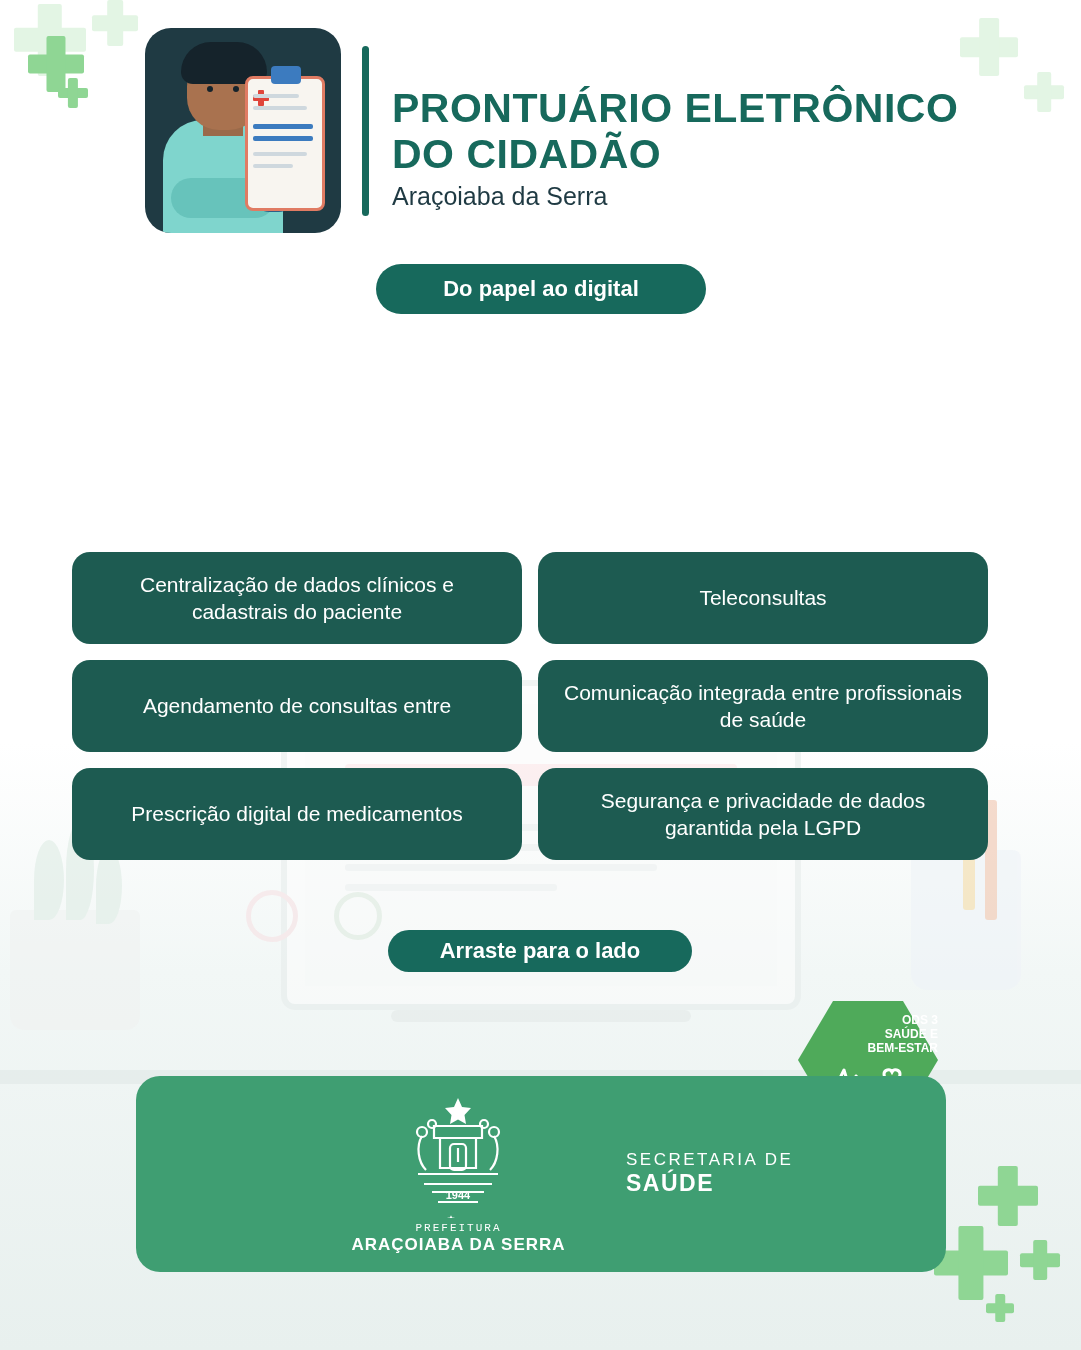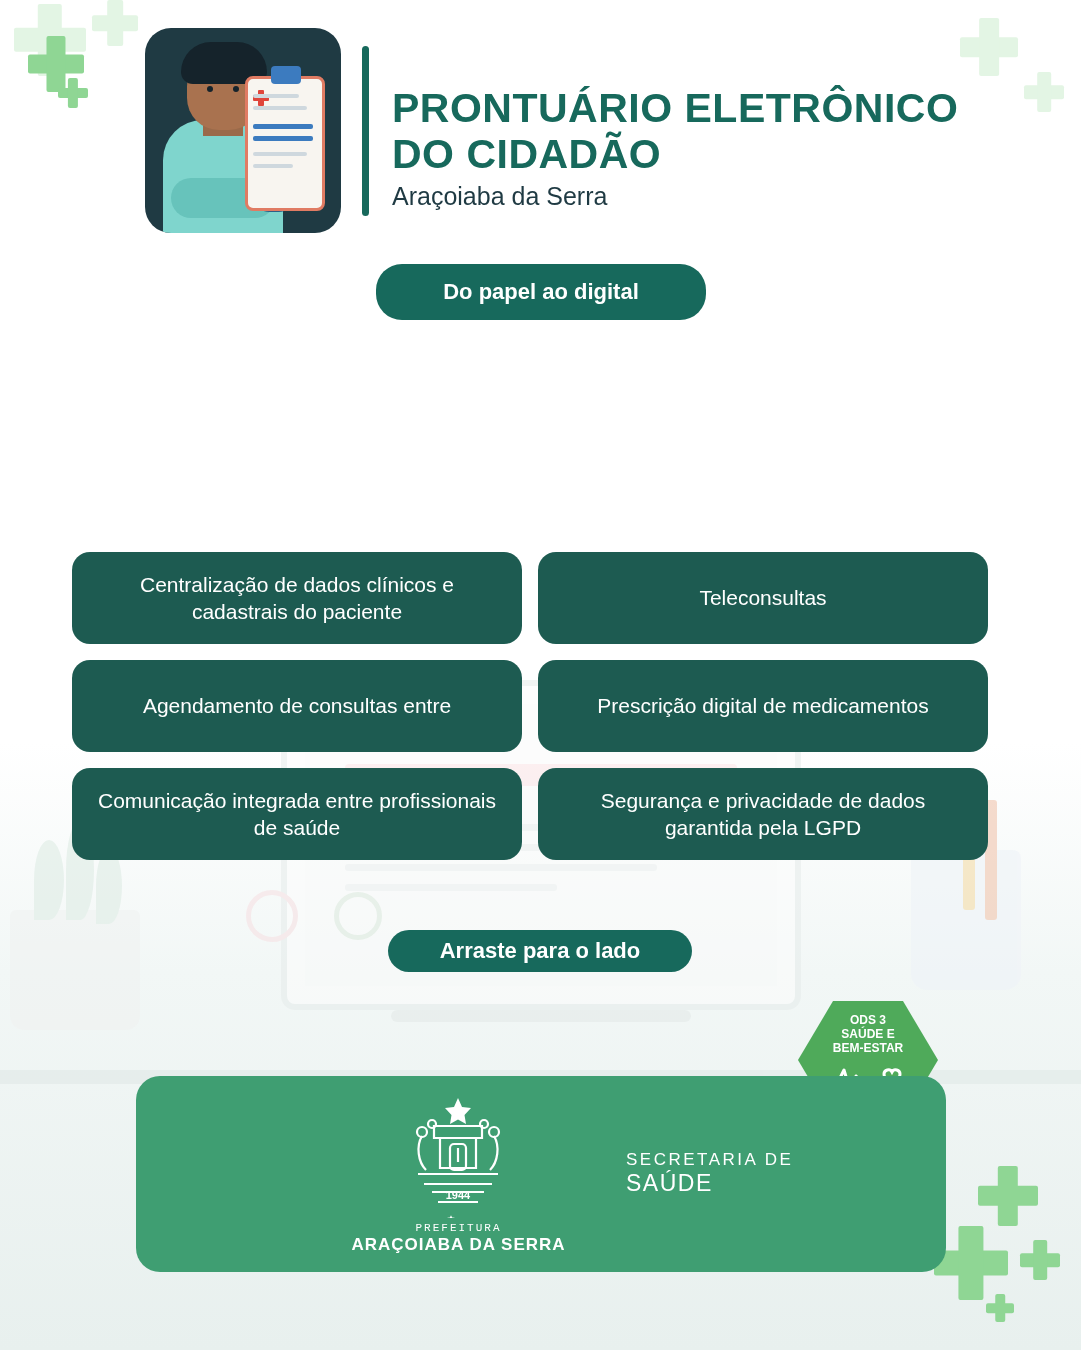--- a/index.html
+++ b/index.html
@@ -161,21 +161,21 @@
   
   .pill {
     position: absolute;
     background: #17695c;
     color: #ffffff;
     border-radius: 26px;
     font-size: 22px;
     font-weight: 600;
     display: flex; align-items: center; justify-content: center;
   }
-  #pill-top { left: 376px; top: 264px; width: 330px; height: 56px; }
+  #pill-top { left: 376px; top: 264px; width: 330px; height: 50px; }
   #pill-drag { left: 388px; top: 930px; width: 304px; height: 42px; }
 
   .headline {
     position: absolute; left: 60px; top: 336px; width: 961px;
     text-align: center;
     color: #17695c;
     font-size: 66px;
     font-weight: 800;
     line-height: 1.12;
     letter-spacing: -0.5px;
@@ -216,33 +216,33 @@
     position: absolute; left: 215px; top: 146px; width: 215px;
     text-align: center; color: #ffffff; line-height: 1.15;
   }
   .crest-text .small { font-size: 11px; letter-spacing: 2px; font-family: Liberation Mono, monospace; }
   .crest-text .big { font-size: 17px; font-weight: 800; letter-spacing: 1px; }
 
   .sec {
     position: absolute; left: 490px; top: 74px; color: #ffffff; line-height: 1.2;
   }
   .sec .l1 { font-size: 17px; letter-spacing: 2.5px; }
-  .sec .l2 { font-size: 23px; font-weight: 400; letter-spacing: 1.5px; }
+  .sec .l2 { font-size: 23px; font-weight: 700; letter-spacing: 1.5px; }
 
   .ods {
     position: absolute; left: 798px; top: 996px; width: 140px; height: 128px;
   }
   .ods-shape {
     position: absolute; inset: 0;
     background: #4faa5a;
     clip-path: polygon(25% 4%, 75% 4%, 100% 50%, 75% 96%, 25% 96%, 0% 50%);
   }
   .ods-text {
     position: absolute; left: 0; right: 0; top: 18px;
-    text-align: center; color: #ffffff; line-height: 1.15;
+    text-align: right; color: #ffffff; line-height: 1.15;
   }
   .ods-text .t1 { font-size: 12px; font-weight: 800; }
   .ods-text .t2 { font-size: 12px; font-weight: 700; }
   .ods-ico { position: absolute; left: 0; right: 0; top: 66px; text-align: center; }
 </style>
 </head>
 <body>
 
 <div class="poster">
 
@@ -320,22 +320,22 @@
     </div>
   </div>
 
   <div class="pill" id="pill-top">Do papel ao digital</div>
 
 
   <div class="grid">
     <div class="card">Centralização de dados clínicos e cadastrais do paciente</div>
     <div class="card">Teleconsultas</div>
     <div class="card">Agendamento de consultas entre</div>
+    <div class="card">Comunicação integrada entre profissionais de saúde</div>
     <div class="card">Prescrição digital de medicamentos</div>
-    <div class="card">Comunicação integrada entre profissionais de saúde</div>
     <div class="card">Segurança e privacidade de dados garantida pela LGPD</div>
   </div>
 
   <div class="pill" id="pill-drag">Arraste para o lado</div>
 
   <div class="ods">
     <div class="ods-shape"></div>
     <div class="ods-text">
       <div class="t1">ODS 3</div>
       <div class="t2">SAÚDE E</div>

